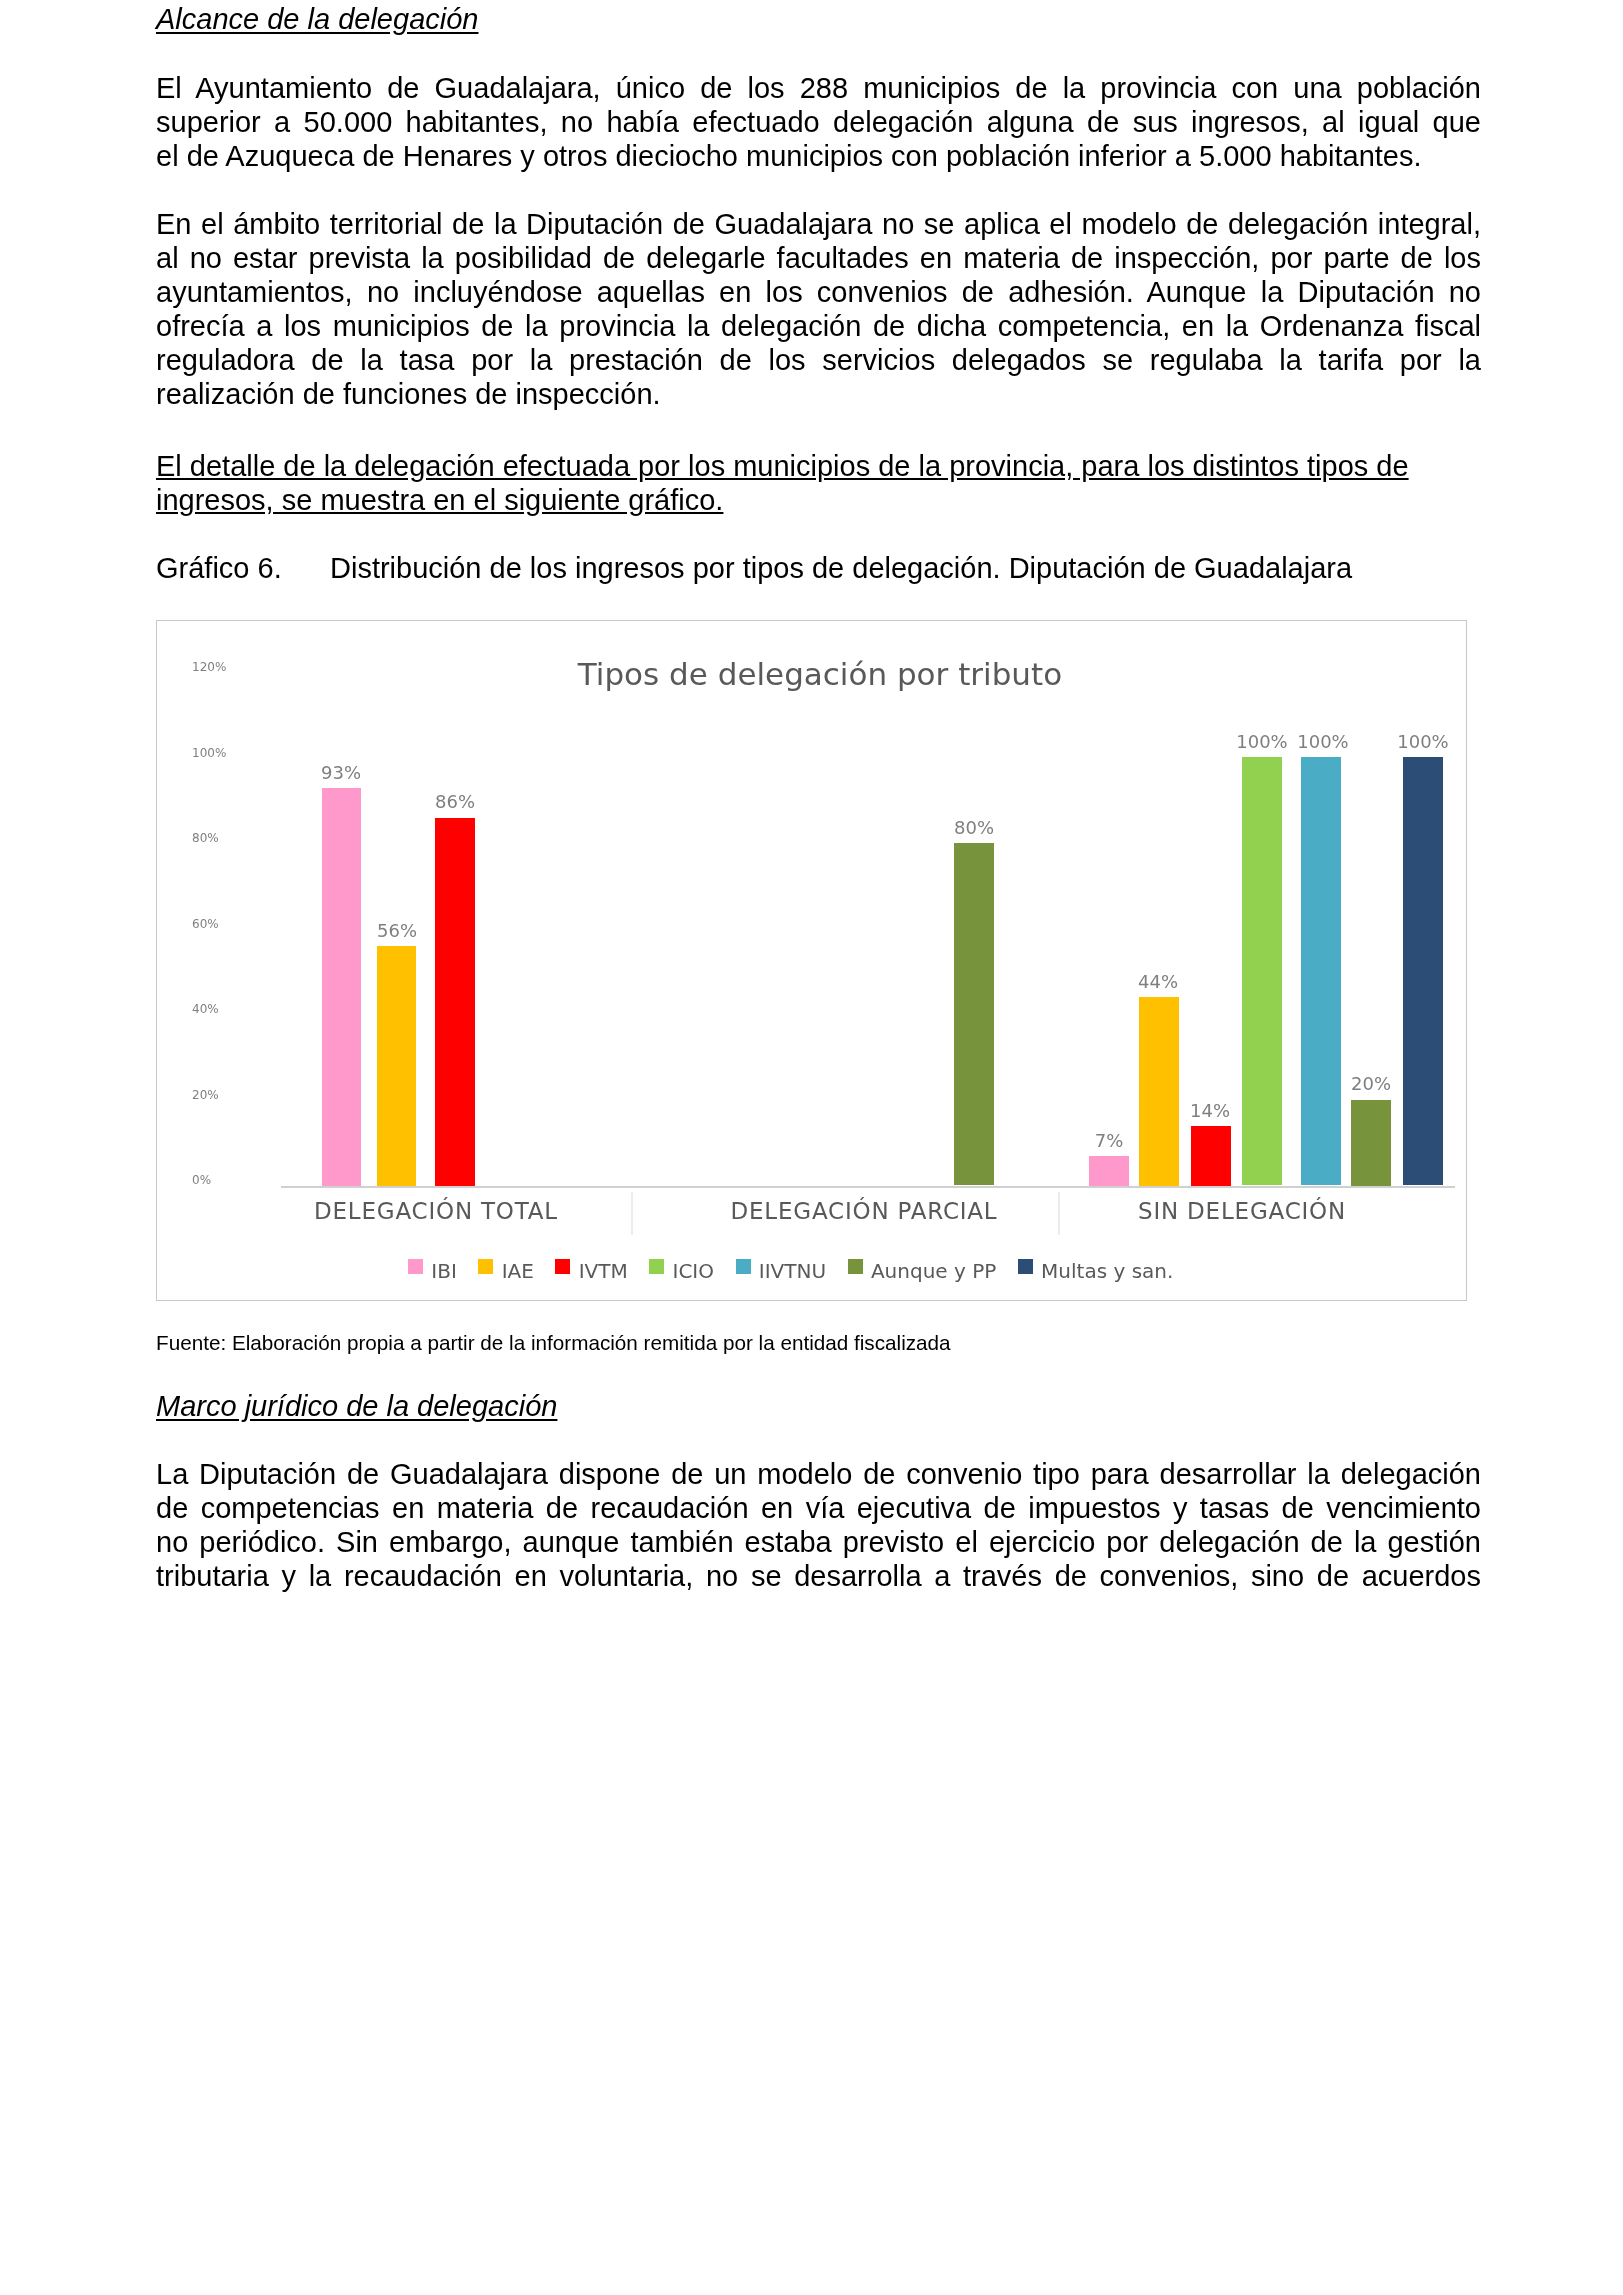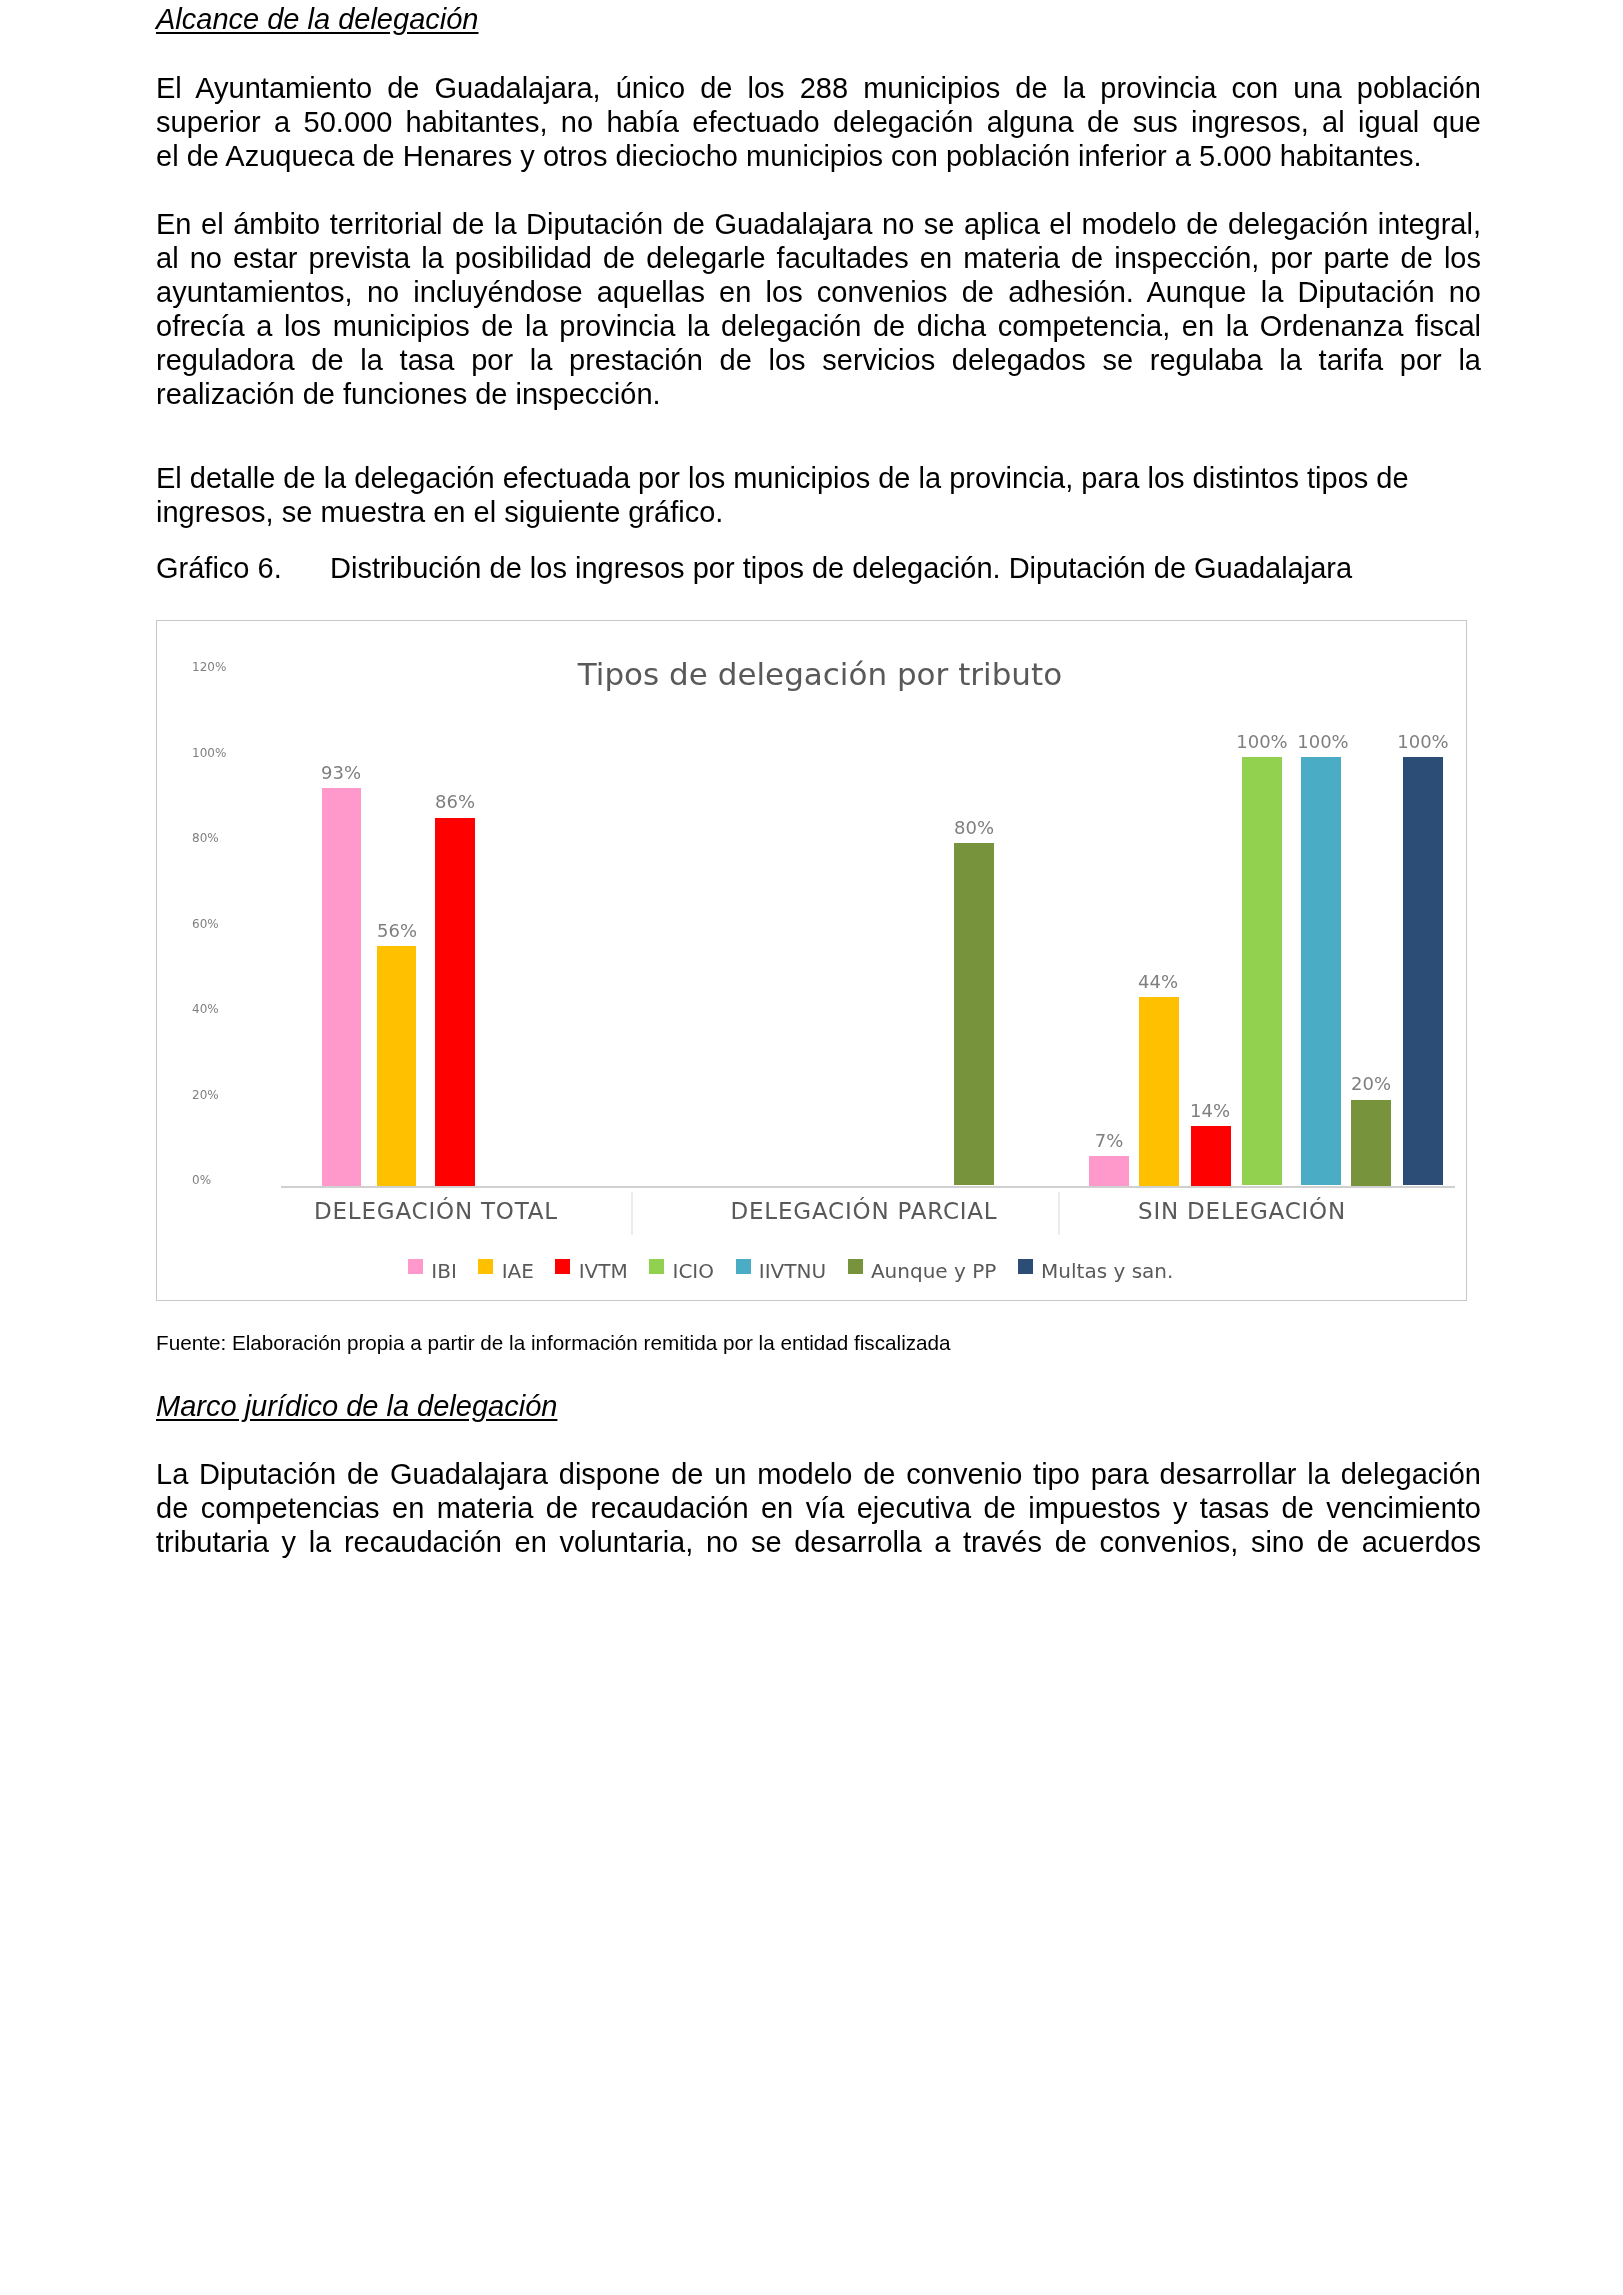--- a/index.html
+++ b/index.html
@@ -46,21 +46,21 @@
 
 <div class="abs para" style="top:207px;">
   <span class="ln j">En el ámbito territorial de la Diputación de Guadalajara no se aplica el modelo de delegación integral,</span>
   <span class="ln j">al no estar prevista la posibilidad de delegarle facultades en materia de inspección, por parte de los</span>
   <span class="ln j">ayuntamientos, no incluyéndose aquellas en los convenios de adhesión. Aunque la Diputación no</span>
   <span class="ln j">ofrecía a los municipios de la provincia la delegación de dicha competencia, en la Ordenanza fiscal</span>
   <span class="ln j">reguladora de la tasa por la prestación de los servicios delegados se regulaba la tarifa por la</span>
   <span class="ln">realización de funciones de inspección.</span>
 </div>
 
-<div class="abs para" style="top:461px;">
+<div class="abs para" style="top:449px;text-decoration:underline;">
   <span class="ln">El detalle de la delegación efectuada por los municipios de la provincia, para los distintos tipos de</span>
   <span class="ln">ingresos, se muestra en el siguiente gráfico.</span>
 </div>
 
 <div class="abs caption" style="top:551px;">
   <span class="num">Gráfico 6.</span>
   <span>Distribución de los ingresos por tipos de delegación. Diputación de Guadalajara</span>
 </div>
 
 <div class="abs chart-box">
@@ -147,15 +147,16 @@
   </div>
 </div>
 
 <div class="abs source" style="top:1330px;">Fuente: Elaboración propia a partir de la información remitida por la entidad fiscalizada</div>
 
 <div class="abs heading" style="top:1389px;">Marco jurídico de la delegación</div>
 
 <div class="abs para" style="top:1457px;">
   <span class="ln j">La Diputación de Guadalajara dispone de un modelo de convenio tipo para desarrollar la delegación</span>
   <span class="ln j">de competencias en materia de recaudación en vía ejecutiva de impuestos y tasas de vencimiento</span>
+  <span class="ln j">no periódico. Sin embargo, aunque también estaba previsto el ejercicio por delegación de la gestión</span>
   <span class="ln j">tributaria y la recaudación en voluntaria, no se desarrolla a través de convenios, sino de acuerdos</span>
 </div>
 
 
 </body></html>

